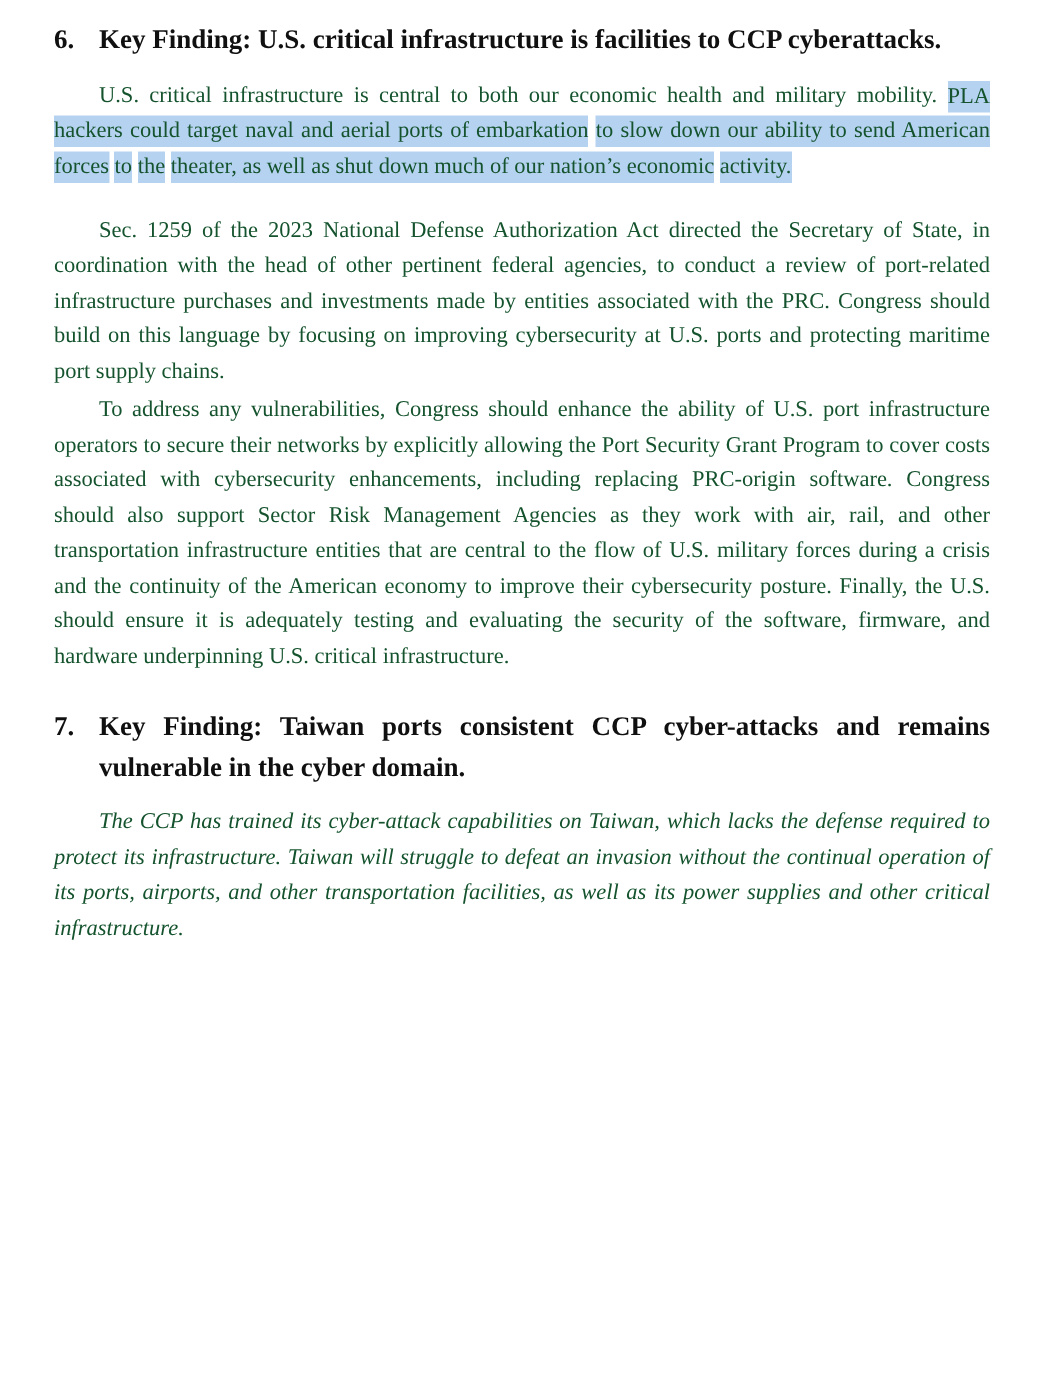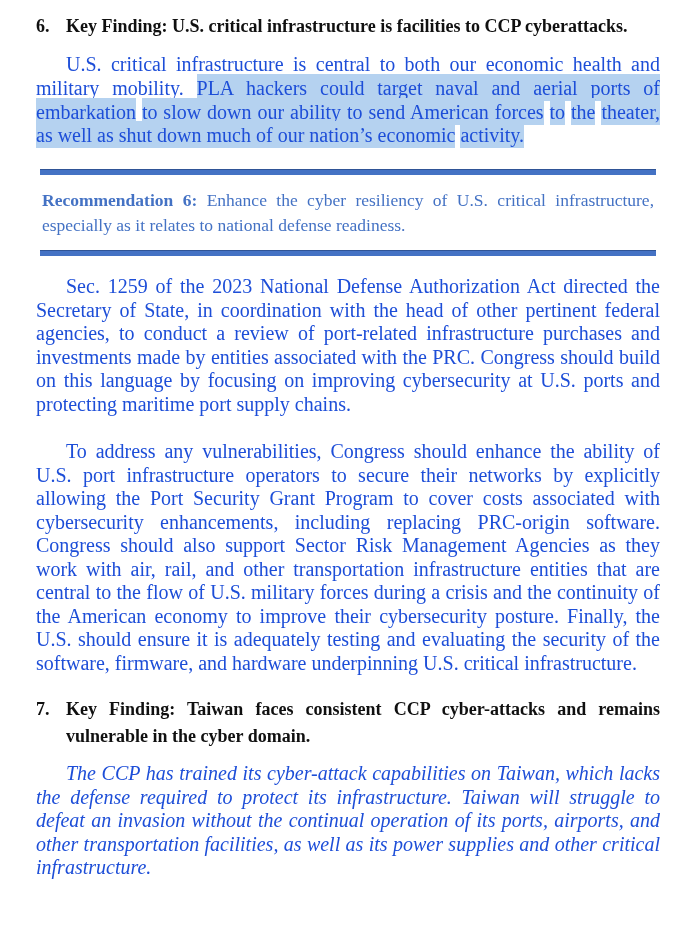--- a/index.html
+++ b/index.html
@@ -24,25 +24,25 @@
   .finding-number {
     flex: none;
     width: 30px;
   }
   .finding-text {
     flex: 1;
     text-align: justify;
   }
   .body-para {
     margin-top: 13px;
-    font-size: 20px;
+    font-size: 15px;
     line-height: 23.5px;
     text-align: justify;
     text-indent: 30px;
-    color: #1d4ed8;
+    color: #14532d;
   }
   .hl {
     background: var(--highlight, #b5d2f0);
     padding: 2.5px 0;
   }
   .rec-box {
     margin: 22px 4px 0 4px;
   }
   .rec-rule {
     height: 6px;
@@ -51,46 +51,41 @@
   }
   .rec-body {
     padding: 13px 2px 12px 2px;
     font-size: 17.5px;
     line-height: 25px;
     text-align: justify;
     color: var(--accent-blue, #4472c4);
   }
   .rec-label { font-weight: bold; }
   .sec-para { margin-top: 19px; }
-  .addr-para { margin-top: 24px; }
+  .addr-para { margin-top: 2px; }
   .finding-7 { margin-top: 21px; }
   .last-para { margin-top: 12px; font-style: italic; }
 </style>
 </head>
 <body>
 
 <div class="page">
 
   <div class="finding-heading">
     <span class="finding-number">6.</span>
     <span class="finding-text">Key Finding: U.S. critical infrastructure is facilities to CCP cyberattacks.</span>
   </div>
 
   <p class="body-para"><span>U.S. critical infrastructure is central to both our economic health and military mobility. </span><span class="hl">PLA hackers could target naval and aerial ports of embarkation</span><span> </span><span class="hl">to slow down our ability to send American forces</span><span> </span><span class="hl">to</span><span> </span><span class="hl">the</span><span> </span><span class="hl">theater, as well as shut down much of our nation’s economic</span><span> </span><span class="hl">activity.</span></p>
 
-  <div class="rec-box">
-    <div class="rec-rule"></div>
-    <p class="rec-body"><span class="rec-label">Recommendation 6:</span><span> Enhance the cyber resiliency of U.S. critical infrastructure, especially as it relates to national defense readiness.</span></p>
-    <div class="rec-rule"></div>
-  </div>
 
   <p class="body-para sec-para">Sec. 1259 of the 2023 National Defense Authorization Act directed the Secretary of State, in coordination with the head of other pertinent federal agencies, to conduct a review of port-related infrastructure purchases and investments made by entities associated with the PRC. Congress should build on this language by focusing on improving cybersecurity at U.S. ports and protecting maritime port supply chains.</p>
 
   <p class="body-para addr-para">To address any vulnerabilities, Congress should enhance the ability of U.S. port infrastructure operators to secure their networks by explicitly allowing the Port Security Grant Program to cover costs associated with cybersecurity enhancements, including replacing PRC-origin software. Congress should also support Sector Risk Management Agencies as they work with air, rail, and other transportation infrastructure entities that are central to the flow of U.S. military forces during a crisis and the continuity of the American economy to improve their cybersecurity posture. Finally, the U.S. should ensure it is adequately testing and evaluating the security of the software, firmware, and hardware underpinning U.S. critical infrastructure.</p>
 
   <div class="finding-heading finding-7">
     <span class="finding-number">7.</span>
-    <span class="finding-text">Key Finding: Taiwan faces consistent CCP cyber-attacks and remains vulnerable in the cyber domain.</span>
+    <span class="finding-text">Key Finding: Taiwan ports consistent CCP cyber-attacks and remains vulnerable in the cyber domain.</span>
   </div>
 
   <p class="body-para last-para">The CCP has trained its cyber-attack capabilities on Taiwan, which lacks the defense required to protect its infrastructure. Taiwan will struggle to defeat an invasion without the continual operation of its ports, airports, and other transportation facilities, as well as its power supplies and other critical infrastructure.</p>
 
 </div>
 
 </body></html>

